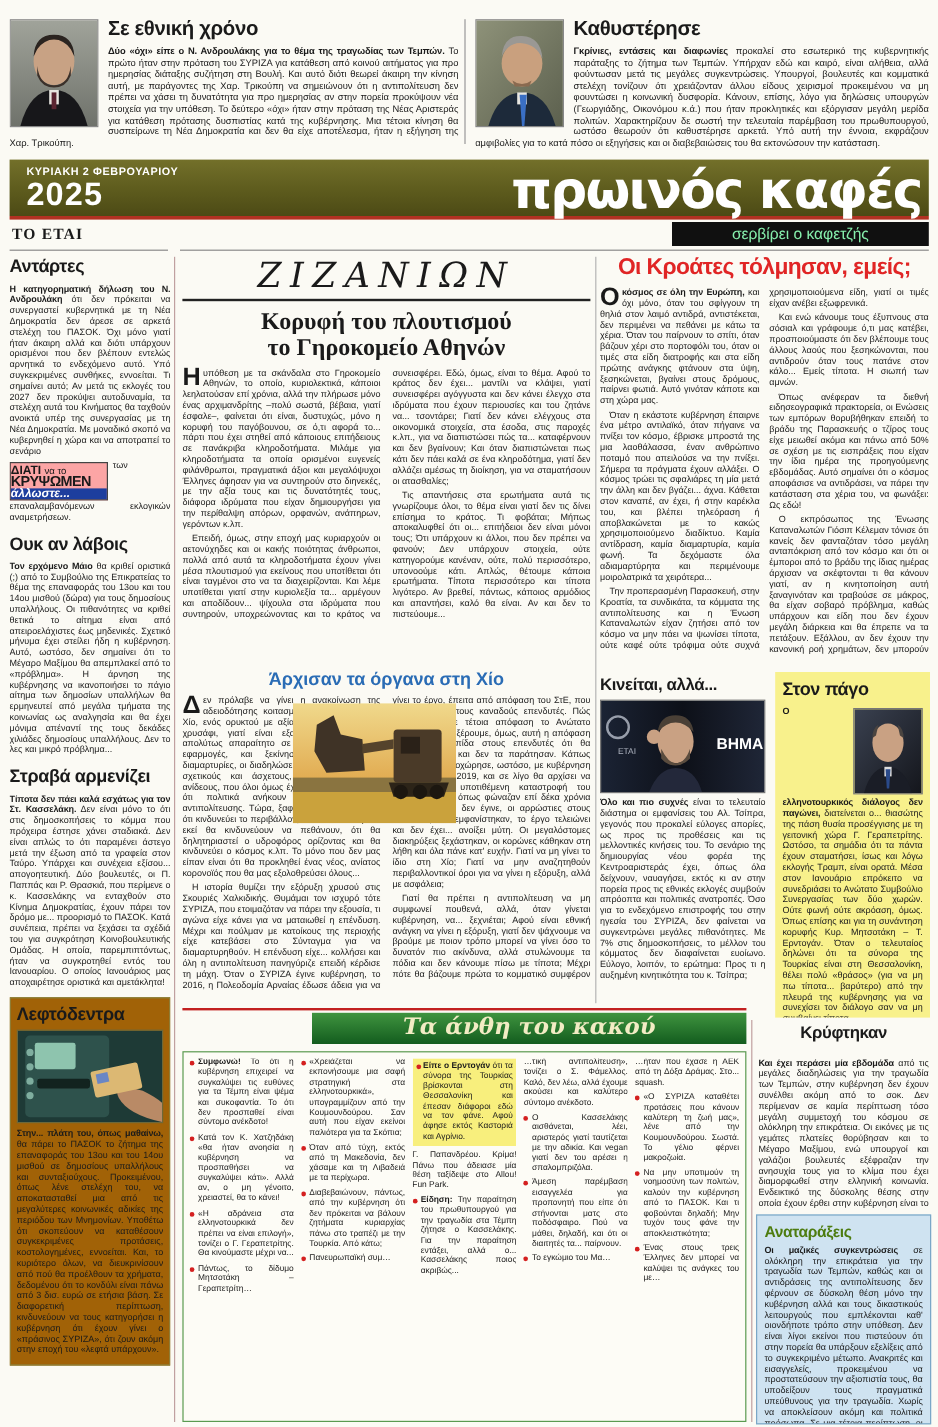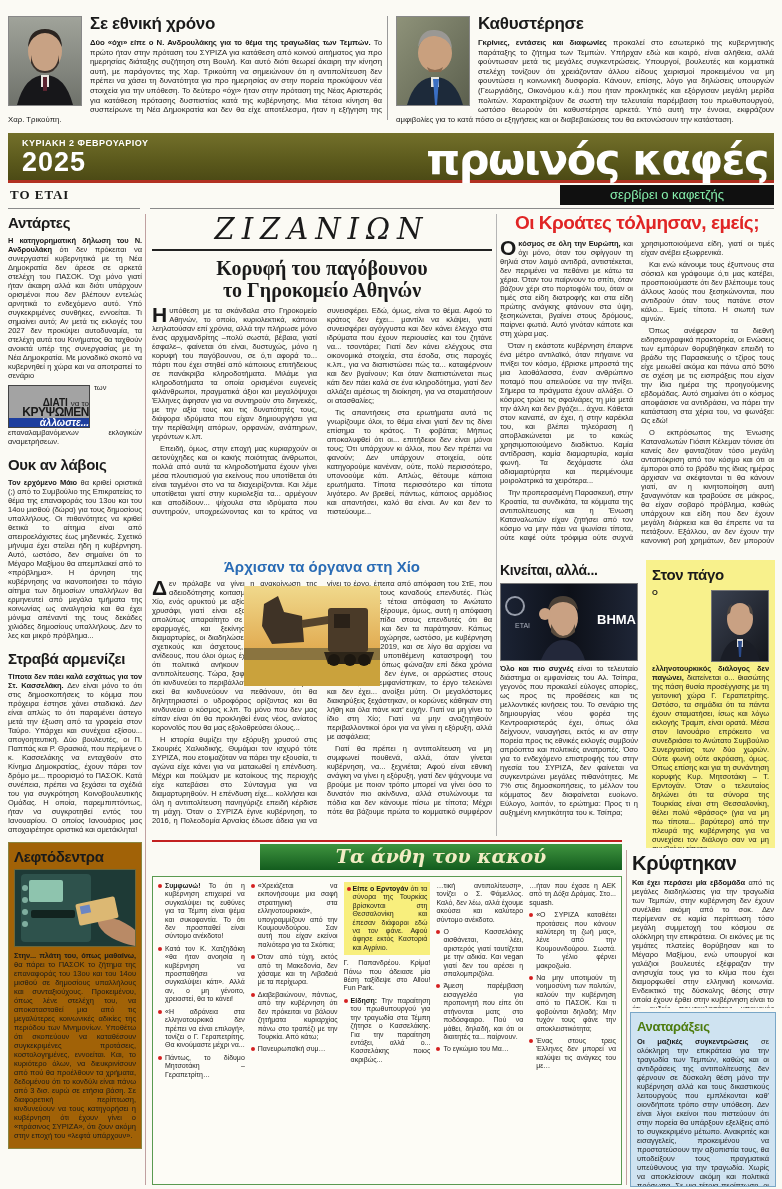--- a/index.html
+++ b/index.html
@@ -24,21 +24,21 @@
   .band .title{position:absolute;right:6px;bottom:-4px;color:#fff;font-size:43px;font-weight:bold;letter-spacing:-1.5px;font-family:"DejaVu Sans",sans-serif;}
   .paper{font-family:"Liberation Serif",serif;font-weight:bold;font-size:13px;letter-spacing:1px;}
   .servebox{background:#101010;color:#86efac;font-size:13px;text-align:center;line-height:20px;}
   
   .zlogo{text-align:center;font-family:"DejaVu Serif",serif;font-style:italic;font-size:29px;letter-spacing:7px;border-bottom:2px solid #222;padding-bottom:3px;}
   .zhead{font-family:"Liberation Serif",serif;font-weight:bold;font-size:20px;text-align:center;line-height:22px;margin:6px 0 5px 0;}
   .twocol{column-count:2;column-gap:10px;overflow:hidden;}
   .bluehead{color:#2a6cb5;font-weight:bold;font-size:15px;text-align:center;margin:0 0 4px 0;}
   .redhead{color:#e02525;font-weight:bold;font-size:19px;text-align:center;letter-spacing:-0.5px;margin:0 0 5px 0;}
   
-  .diatibox{float:left;width:80px;border:1px solid #444;background:#a3a3a3;text-align:right;margin:2px 4px 0 0;padding-top:12px;}
+  .diatibox{float:left;width:80px;border:1px solid #444;background:#fca5a5;text-align:left;margin:2px 4px 0 0;padding-top:2px;}
   .diatibox .l1{font-size:10px;font-weight:bold;}
   .diatibox .l1 span{font-weight:normal;font-size:8px;}
   .diatibox .l2{font-size:12px;font-weight:bold;letter-spacing:-0.5px;}
   .diatibox .l3{background:#1d3e9e;color:#fff;font-style:italic;font-weight:bold;font-size:10px;margin-top:1px;}
   .leftobox{background:#a16207;border:1px solid #8a8440;padding:5px;min-height:292px;}
   .leftobox .colhead{margin-bottom:4px;}
   .yellowbox{background:#f8f18c;padding:6px;}
   .yellowbox .colhead{font-size:15px;}
   .bluebox{background:#cfe3f1;border:1px solid #7aa7c7;padding:6px;}
   .bluebox .colhead{font-size:13px;color:#4d7c0f;margin-bottom:3px;}
@@ -148,21 +148,21 @@
       <rect x="62" y="30" width="40" height="22" rx="2" fill="#dcb873" transform="rotate(-12 82 41)"></rect>
       <rect x="66" y="33" width="10" height="8" fill="#6a86c4" transform="rotate(-12 82 41)"></rect>
     </svg>
     <div class="p"><b>Στην... πλάτη του, όπως μαθαίνω,</b><span> θα πάρει το ΠΑΣΟΚ το ζήτημα της επαναφοράς του 13ου και του 14ου μισθού σε δημοσίους υπαλλήλους και συνταξιούχους. Προκειμένου, όπως λένε στελέχη του, να αποκατασταθεί μια από τις μεγαλύτερες κοινωνικές αδικίες της περιόδου των Μνημονίων. Υποθέτω ότι σκοπεύουν να καταθέσουν συγκεκριμένες προτάσεις, κοστολογημένες, εννοείται. Και, το κυριότερο όλων, να διευκρινίσουν από πού θα προέλθουν τα χρήματα, δεδομένου ότι το κονδύλι είναι πάνω από 3 δισ. ευρώ σε ετήσια βάση. Σε διαφορετική περίπτωση, κινδυνεύουν να τους κατηγορήσει η κυβέρνηση ότι έχουν γίνει ο «πράσινος ΣΥΡΙΖΑ», ότι ζουν ακόμη στην εποχή του «λεφτά υπάρχουν».</span></div>
   </div>
 </div>
 
 <div class="abs" style="left:152px;top:212px;width:340px;">
   <div class="zlogo">ΖΙΖΑΝΙΩΝ</div>
   <div class="zhead">
-    <span style="display:block;">Κορυφή του παγόβουνου</span>
+    <span style="display:block;">Κορυφή του πλουτισμού</span>
     <span style="display:block;">το Γηροκομείο Αθηνών</span>
   </div>
   <div class="twocol" style="height:252px;">
     <div class="p"><span class="dropcap">Η</span><span>υπόθεση με τα σκάνδαλα στο Γηροκομείο Αθηνών, το οποίο, κυριολεκτικά, κάποιοι λεηλατούσαν επί χρόνια, αλλά την πλήρωσε μόνο ένας αρχιμανδρίτης –πολύ σωστά, βέβαια, γιατί έσφαλε–, φαίνεται ότι είναι, δυστυχώς, μόνο η κορυφή του παγόβουνου, σε ό,τι αφορά το... πάρτι που έχει στηθεί από κάποιους επιτήδειους σε πανάκριβα κληροδοτήματα. Μιλάμε για κληροδοτήματα τα οποία ορισμένοι ευγενείς φιλάνθρωποι, πραγματικά άξιοι και μεγαλόψυχοι Έλληνες άφησαν για να συντηρούν στο διηνεκές, με την αξία τους και τις δυνατότητές τους, διάφορα ιδρύματα που είχαν δημιουργήσει για την περίθαλψη απόρων, ορφανών, ανάπηρων, γερόντων κ.λπ.</span></div>
     <div class="p indent">Επειδή, όμως, στην εποχή μας κυριαρχούν οι αετονύχηδες και οι κακής ποιότητας άνθρωποι, πολλά από αυτά τα κληροδοτήματα έχουν γίνει μέσα πλουτισμού για εκείνους που υποτίθεται ότι είναι ταγμένοι στο να τα διαχειρίζονται. Και λέμε υποτίθεται γιατί στην κυριολεξία τα... αρμέγουν και αποδίδουν... ψίχουλα στα ιδρύματα που συντηρούν, υποχρεώνοντας και το κράτος να συνεισφέρει. Εδώ, όμως, είναι το θέμα. Αφού το κράτος δεν έχει... μαντίλι να κλάψει, γιατί συνεισφέρει αγόγγυστα και δεν κάνει έλεγχο στα ιδρύματα που έχουν περιουσίες και του ζητάνε να... τσοντάρει; Γιατί δεν κάνει ελέγχους στα οικονομικά στοιχεία, στα έσοδα, στις παροχές κ.λπ., για να διαπιστώσει πώς τα... καταφέρνουν και δεν βγαίνουν; Και όταν διαπιστώνεται πως κάτι δεν πάει καλά σε ένα κληροδότημα, γιατί δεν αλλάζει αμέσως τη διοίκηση, για να σταματήσουν οι ατασθαλίες;</div>
     <div class="p indent">Τις απαντήσεις στα ερωτήματα αυτά τις γνωρίζουμε όλοι, το θέμα είναι γιατί δεν τις δίνει επίσημα το κράτος. Τι φοβάται; Μήπως αποκαλυφθεί ότι οι... επιτήδειοι δεν είναι μόνοι τους; Ότι υπάρχουν κι άλλοι, που δεν πρέπει να φανούν; Δεν υπάρχουν στοιχεία, ούτε κατηγορούμε κανέναν, ούτε, πολύ περισσότερο, υπονοούμε κάτι. Απλώς, θέτουμε κάποια ερωτήματα. Τίποτα περισσότερο και τίποτα λιγότερο. Αν βρεθεί, πάντως, κάποιος αρμόδιος και απαντήσει, καλό θα είναι. Αν και δεν το πιστεύουμε...</div>
   </div>
 </div>
 
 <div class="abs" style="left:152px;top:558px;width:340px;height:276px;overflow:hidden;">
@@ -283,20 +283,20 @@
     </div>
   <div class="fcol">
       <div class="fitem nb"><span>…ήταν που έχασε η ΑΕΚ από τη Δόξα Δράμας. Στο... squash.</span></div>
       <div class="fitem"><span class="rb"></span><span>«Ο ΣΥΡΙΖΑ καταθέτει προτάσεις που κάνουν καλύτερη τη ζωή μας», λένε από την Κουμουνδούρου. Σωστά. Το γέλιο φέρνει μακροζωία.</span></div>
       <div class="fitem"><span class="rb"></span><span>Να μην υποτιμούν τη νοημοσύνη των πολιτών, καλούν την κυβέρνηση από το ΠΑΣΟΚ. Και τι φοβούνται δηλαδή; Μην τυχόν τους φάνε την αποκλειστικότητα;</span></div>
       <div class="fitem"><span class="rb"></span><span>Ένας στους τρεις Έλληνες δεν μπορεί να καλύψει τις ανάγκες του με…</span></div>
     </div>
 </div>
 
 <div class="abs" style="left:632px;top:852px;width:142px;height:156px;overflow:hidden;">
-  <h2 class="colhead" style="font-size:20px;margin-bottom:3px;">Κρύφτηκαν</h2>
+  <h2 class="colhead" style="text-align:center;font-size:14px;margin-bottom:13px;">Κρύφτηκαν</h2>
   <div class="p"><b>Και έχει περάσει μία εβδομάδα</b><span> από τις μεγάλες διαδηλώσεις για την τραγωδία των Τεμπών, στην κυβέρνηση δεν έχουν συνέλθει ακόμη από το σοκ. Δεν περίμεναν σε καμία περίπτωση τόσο μεγάλη συμμετοχή του κόσμου σε ολόκληρη την επικράτεια. Οι εικόνες με τις γεμάτες πλατείες θορύβησαν και το Μέγαρο Μαξίμου, ενώ υπουργοί και γαλάζιοι βουλευτές εξέφραζαν την ανησυχία τους για το κλίμα που έχει διαμορφωθεί στην ελληνική κοινωνία. Ενδεικτικό της δύσκολης θέσης στην οποία έχουν έρθει στην κυβέρνηση είναι το ότι ουδείς πρωτοκλασάτος υπουργός βγήκε να υπερασπιστεί ανοικτά την κυβέρνηση και τους χειρισμούς της στην τραγωδία των Τεμπών.</span></div>
 </div>
 
 <div class="abs bluebox" style="left:630px;top:1012px;width:132px;height:161px;overflow:hidden;">
   <h2 class="colhead">Αναταράξεις</h2>
   <div class="p"><b>Οι μαζικές συγκεντρώσεις</b><span> σε ολόκληρη την επικράτεια για την τραγωδία των Τεμπών, καθώς και οι αντιδράσεις της αντιπολίτευσης δεν φέρνουν σε δύσκολη θέση μόνο την κυβέρνηση αλλά και τους δικαστικούς λειτουργούς που εμπλέκονται καθ' οιονδήποτε τρόπο στην υπόθεση. Δεν είναι λίγοι εκείνοι που πιστεύουν ότι στην πορεία θα υπάρξουν εξελίξεις από το συγκεκριμένο μέτωπο. Ανακριτές και εισαγγελείς, προκειμένου να προστατεύσουν την αξιοπιστία τους, θα υποδείξουν τους πραγματικά υπεύθυνους για την τραγωδία. Χωρίς να αποκλείσουν ακόμη και πολιτικά πρόσωπα. Σε μια τέτοια περίπτωση, οι αναταράξεις θα είναι ισχυρές και τα πράγματα θα δυσκολέψουν για την κυβέρνηση.</span></div>
 </div>
 
 </body></html>

